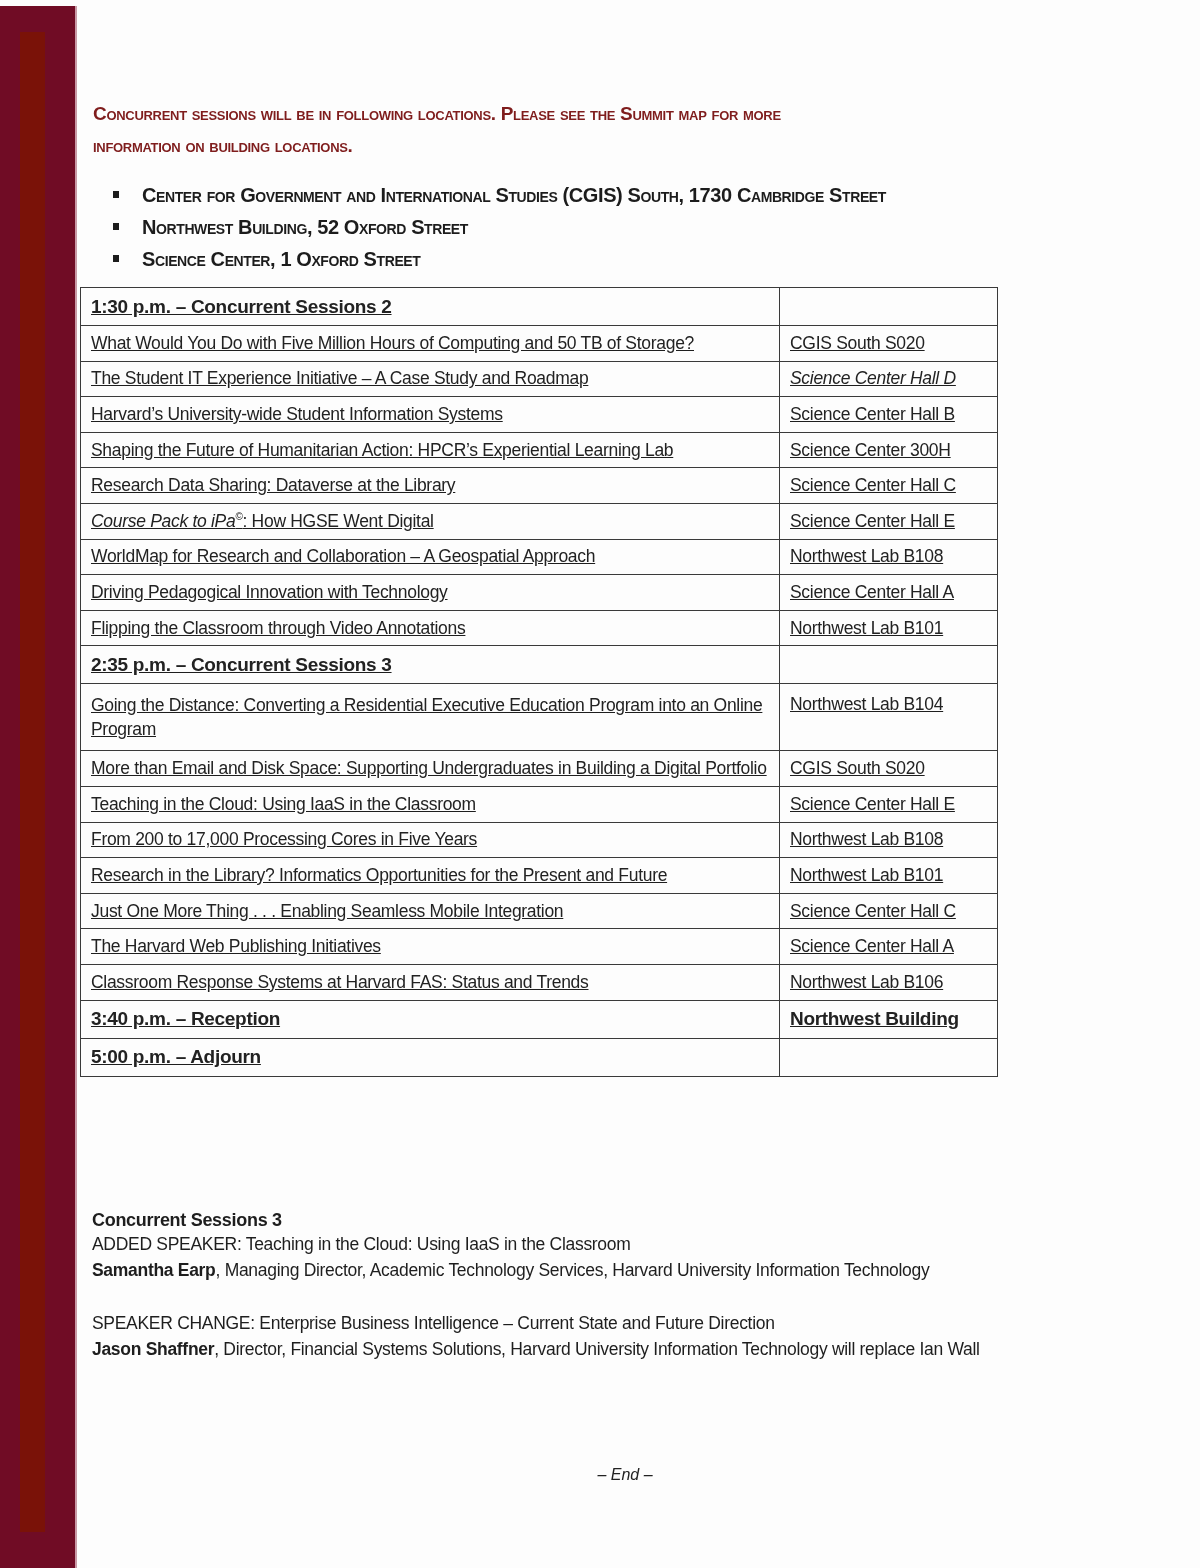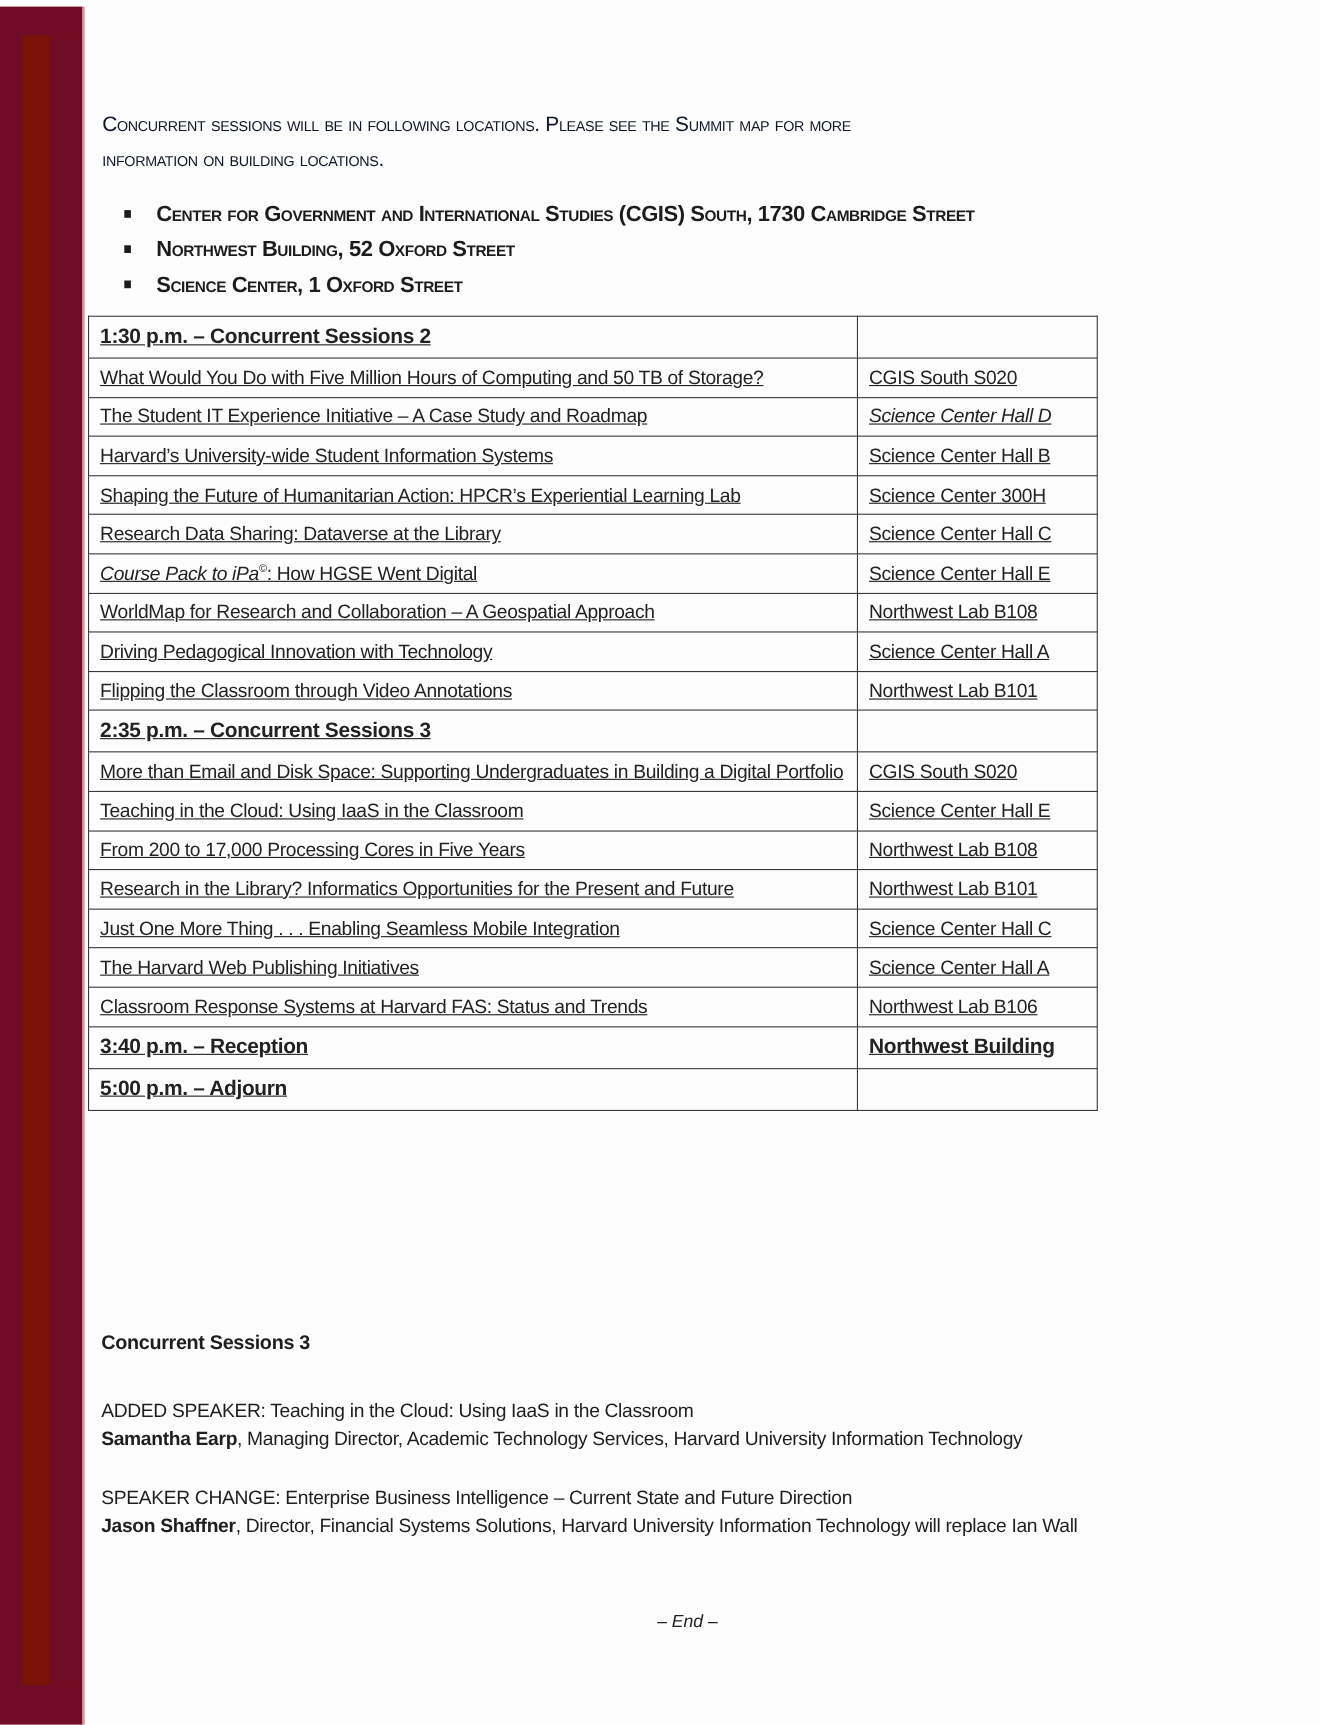--- a/index.html
+++ b/index.html
@@ -5,37 +5,37 @@
   html, body { margin: 0; padding: 0; }
   body {
     width: 1200px; height: 1568px; background: #fdfdfd; position: relative; overflow: hidden;
     font-family: "Liberation Sans", sans-serif; color: #1e1e1e;
   }
   .side-bar { position: absolute; left: 0; top: 6px; width: 75px; height: 1562px; background: #700c25; }
   .side-stripe { position: absolute; left: 20px; top: 32px; width: 25px; height: 1500px; background: #7a1208; }
   .side-edge { position: absolute; left: 75px; top: 6px; width: 2px; height: 1562px; background: #c99aa6; }
 
   .intro { position: absolute; left: 93px; top: 98px; width: 1000px; }
-  .intro-line { font-weight: normal; font-variant: small-caps; font-size: 19px; letter-spacing: -0.3px; line-height: 32px; color: #0f172a; }
+  .intro-line { font-weight: bold; font-variant: small-caps; font-size: 19px; letter-spacing: -0.3px; line-height: 32px; color: #7f1d1d; }
   .loc-list { list-style: none; margin: 17px; padding: 0; }
   .loc-item { position: relative; padding-left: 32px; font-weight: bold; font-variant: small-caps; font-size: 20px; letter-spacing: -0.4px; line-height: 32px; color: #1c1c1c; }
   .bullet { position: absolute; left: 3px; top: 12px; width: 6px; height: 7px; background: #1c1c1c; }
 
   table.sched { position: absolute; left: 80px; top: 287px; width: 918px; border-collapse: collapse; text-decoration: underline; }
   table.sched td { border: 1.5px solid #3a3a3a; font-size: 17.5px; letter-spacing: -0.3px; padding: 0 10px; height: 34.6px; vertical-align: middle; color: #222; }
   table.sched td.loc { width: 197px; padding-left: 10px; }
   table.sched tr.head td { font-weight: bold; font-size: 19px; height: 37px; }
   table.sched tr.tall td { height: 58px; line-height: 24px; }
   table.sched tr.tall td.loc { vertical-align: top; padding-top: 8px; }
   .bold { font-weight: bold; }
   .italic { font-style: italic; }
   sup { font-size: 10px; }
 
   .notes { position: absolute; left: 92px; top: 1210px; width: 1040px; font-size: 17.5px; letter-spacing: -0.3px; color: #1e1e1e; }
-  .notes-title { font-weight: bold; font-size: 18px; margin-bottom: 38px; }
+  .notes-title { font-weight: bold; font-size: 18px; }
   .note-block { margin-bottom: 27px; }
   .note-head { font-weight: normal; line-height: 26px; }
   .note-body { line-height: 26px; }
   .end { position: absolute; left: 0; width: 1200px; top: 1466px; text-align: center; padding-left: 25px; font-style: italic; font-size: 16px; color: #222; }
 </style>
 </head>
 <body>
 
 <div class="side-bar"></div>
 <div class="side-stripe"></div>
@@ -91,20 +91,24 @@
       </tr>
     <tr>
         <td>Flipping the Classroom through Video Annotations</td>
         <td class="loc">Northwest Lab B101</td>
       </tr>
 
     <tr class="head">
       <td>2:35 p.m. – Concurrent Sessions 3</td>
       <td class="loc"></td>
     </tr>
+    <tr class="tall">
+        <td>Going the Distance: Converting a Residential Executive Education Program into an Online Program</td>
+        <td class="loc">Northwest Lab B104</td>
+      </tr>
     <tr>
         <td>More than Email and Disk Space: Supporting Undergraduates in Building a Digital Portfolio</td>
         <td class="loc">CGIS South S020</td>
       </tr>
     <tr>
         <td>Teaching in the Cloud: Using IaaS in the Classroom</td>
         <td class="loc">Science Center Hall E</td>
       </tr>
     <tr>
         <td>From 200 to 17,000 Processing Cores in Five Years</td>

